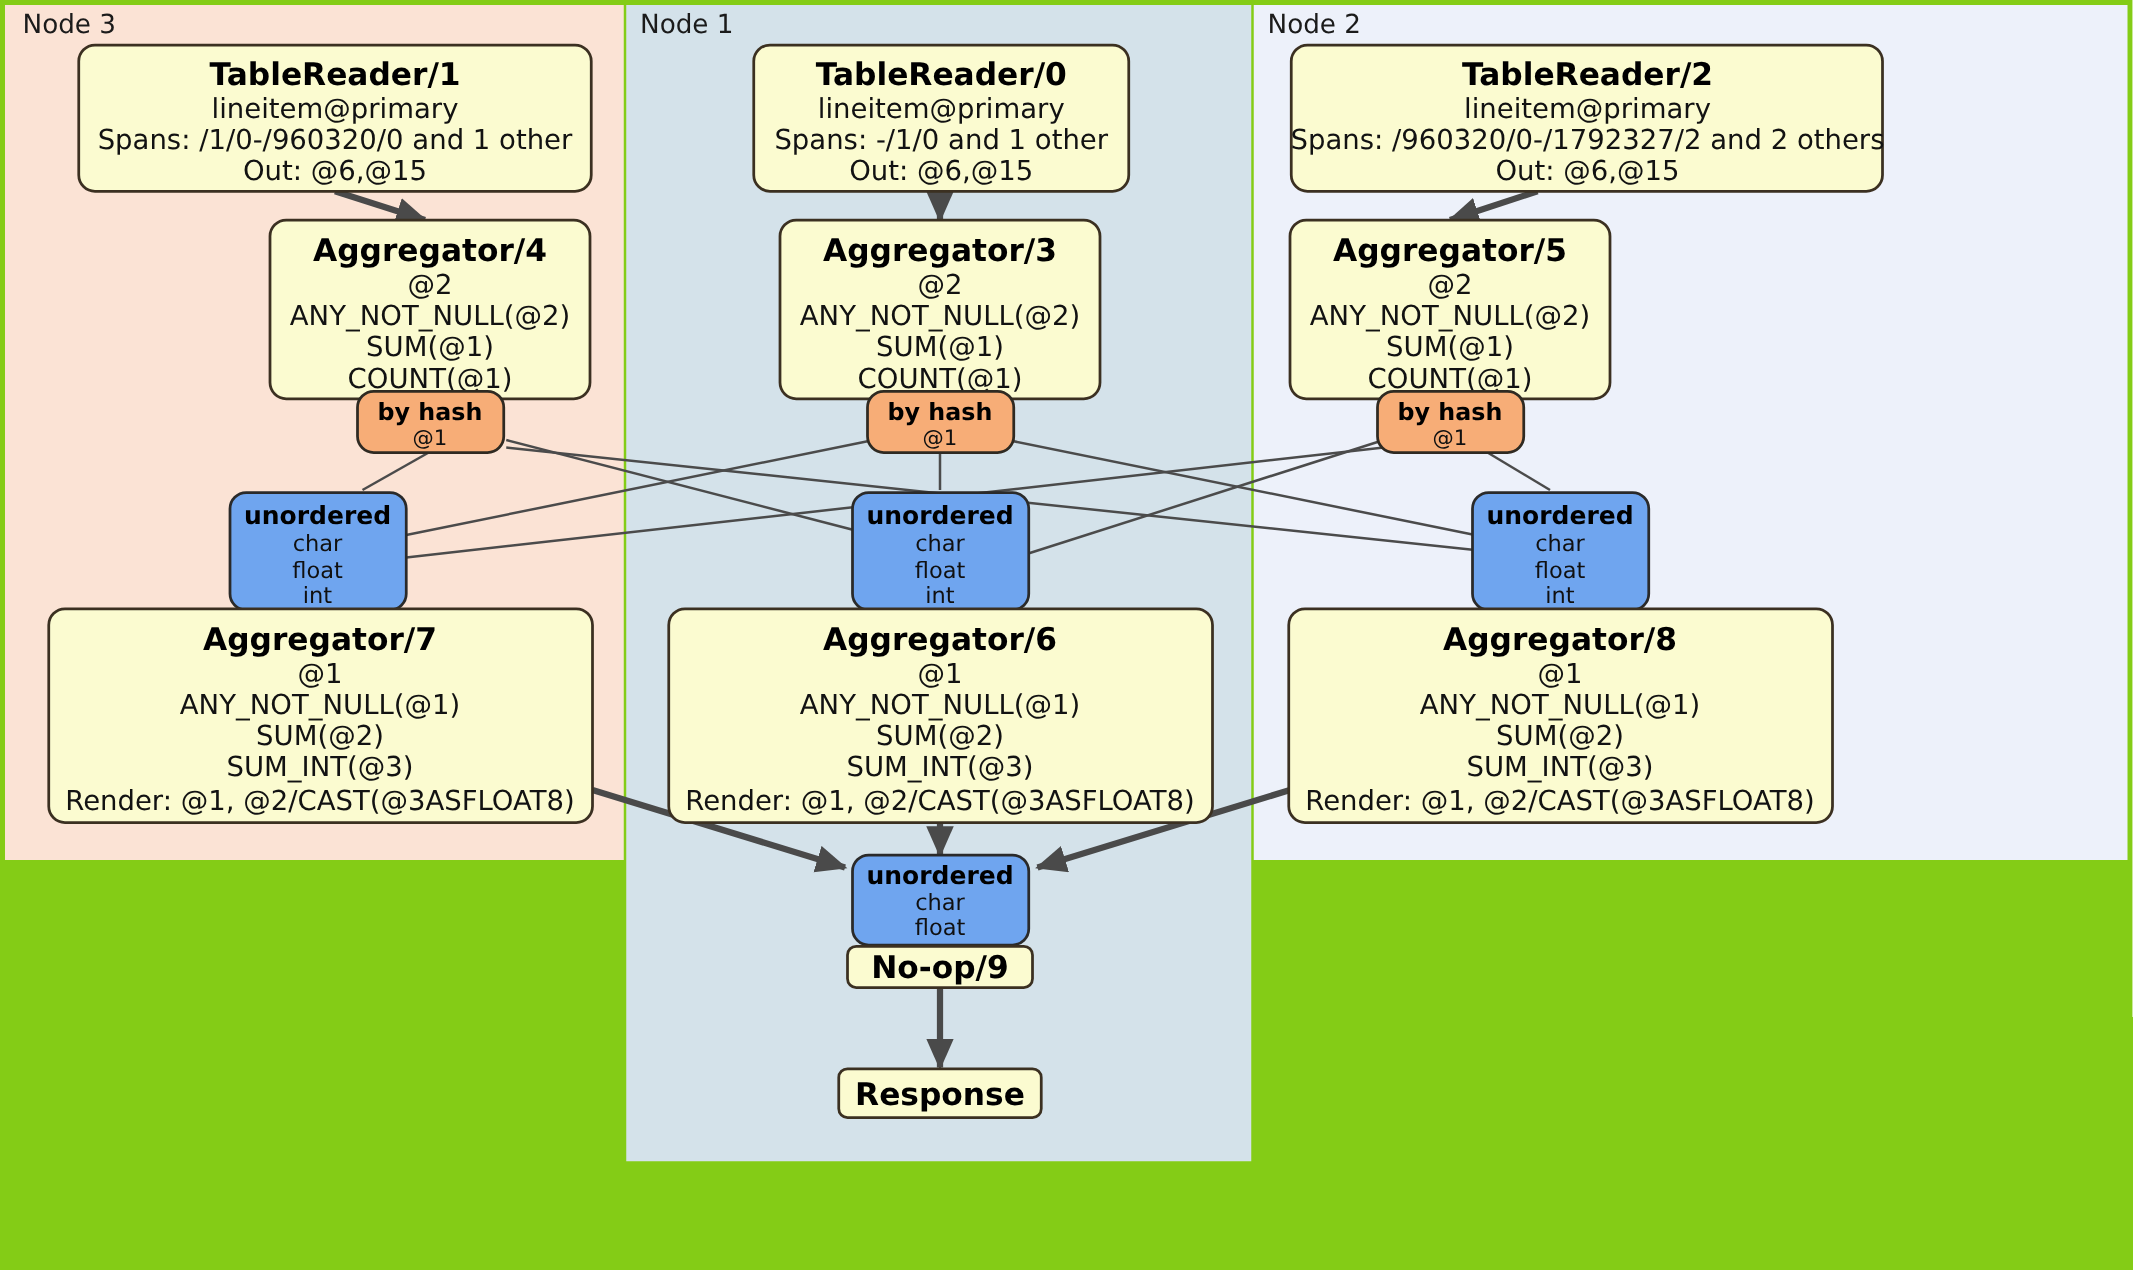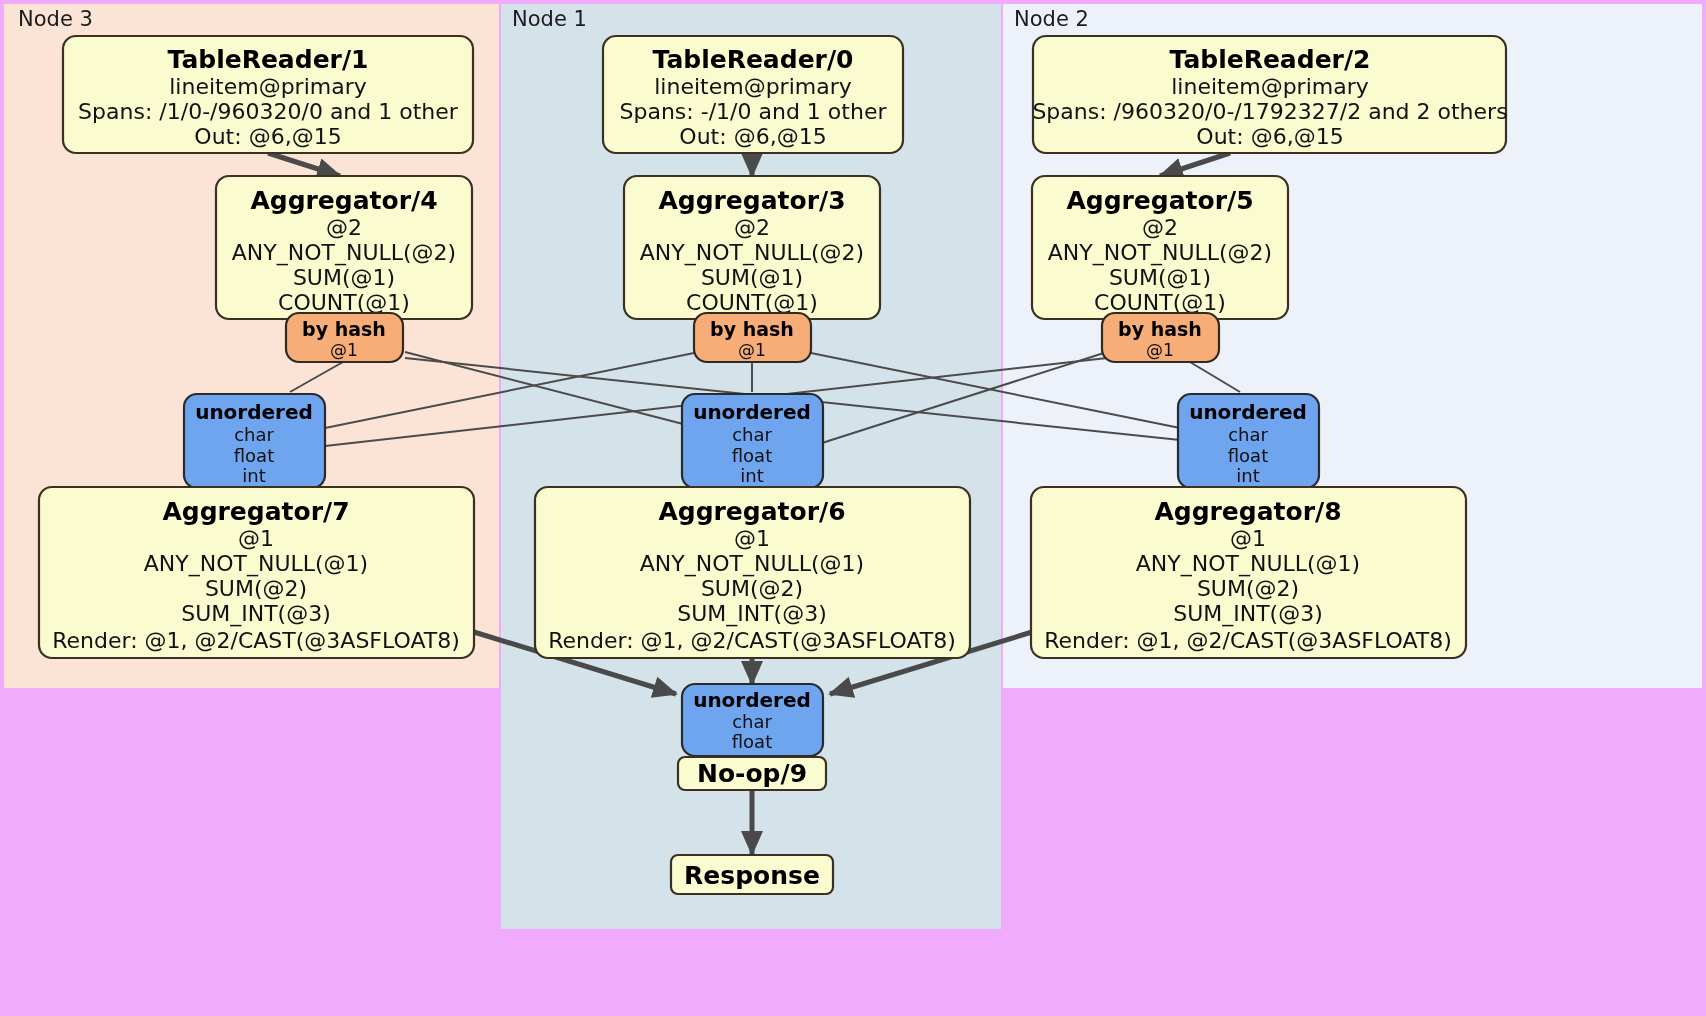--- a/index.html
+++ b/index.html
@@ -6,21 +6,21 @@
     margin: 0;
     padding: 0;
     background: #ffffff;
   }
   #stage {
     position: relative;
     width: 1706px;
     height: 1016px;
     font-family: "DejaVu Sans", sans-serif;
     overflow: hidden;
-    background: #f0abfc;
+    background: #84cc16;
   }
   svg#diagram {
     position: absolute;
     left: 0;
     top: 0;
     width: 1706px;
     height: 1016px;
   }
   
   .panel { stroke: none; }

